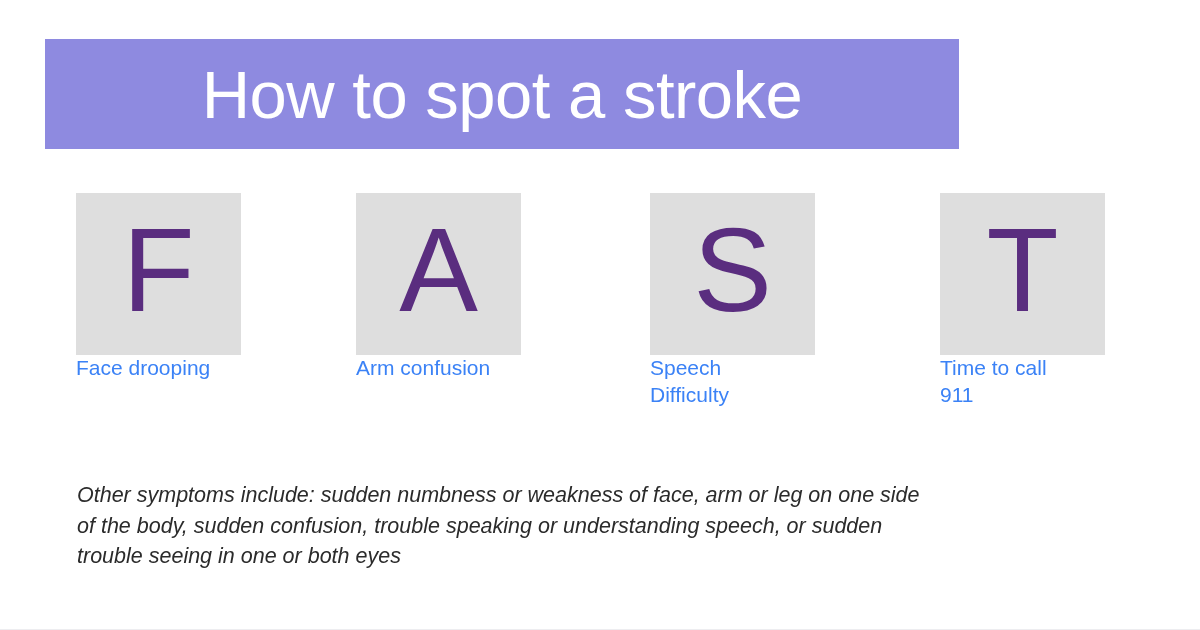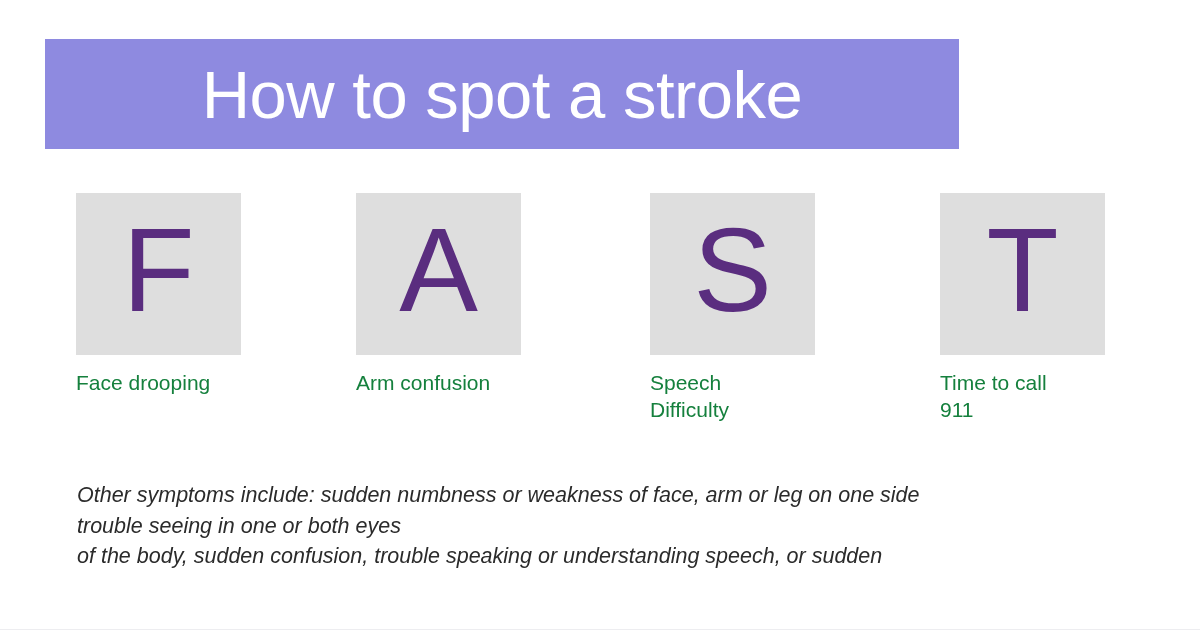--- a/index.html
+++ b/index.html
@@ -71,23 +71,22 @@
   .letter-glyph {
     color: #5a2d7f;
     font-size: 118px;
     line-height: 1;
     font-weight: 400;
     font-family: "Liberation Sans", "DejaVu Sans", sans-serif;
     position: relative;
     top: -4px;
   }
   .tile-caption {
-    margin-top: 15px;
     font-size: 21px;
-    color: #15803d;
+    color: #3b82f6;
     line-height: 1.28;
     font-family: "Liberation Sans", "DejaVu Sans", sans-serif;
     width: 165px;
   }
   .cap-left   { text-align: left; }
   .cap-center { text-align: left; }
 
   
   .item-f { left: 76px;  }
   .item-a { left: 356px; }
@@ -153,17 +152,17 @@
       <div class="tile-caption cap-center">
         <span>Time to call</span><br>
         <span>911</span>
       </div>
     </div>
 
   </div>
 
   <div class="footnote">
     <span class="footnote-line">Other symptoms include: sudden numbness or weakness of face, arm or leg on one side</span>
+    <span class="footnote-line">of the body, sudden confusion, trouble speaking or understanding speech, or sudden</span>
     <span class="footnote-line">trouble seeing in one or both eyes</span>
-    <span class="footnote-line">of the body, sudden confusion, trouble speaking or understanding speech, or sudden</span>
   </div>
 
 </div>
 
 </body></html>

